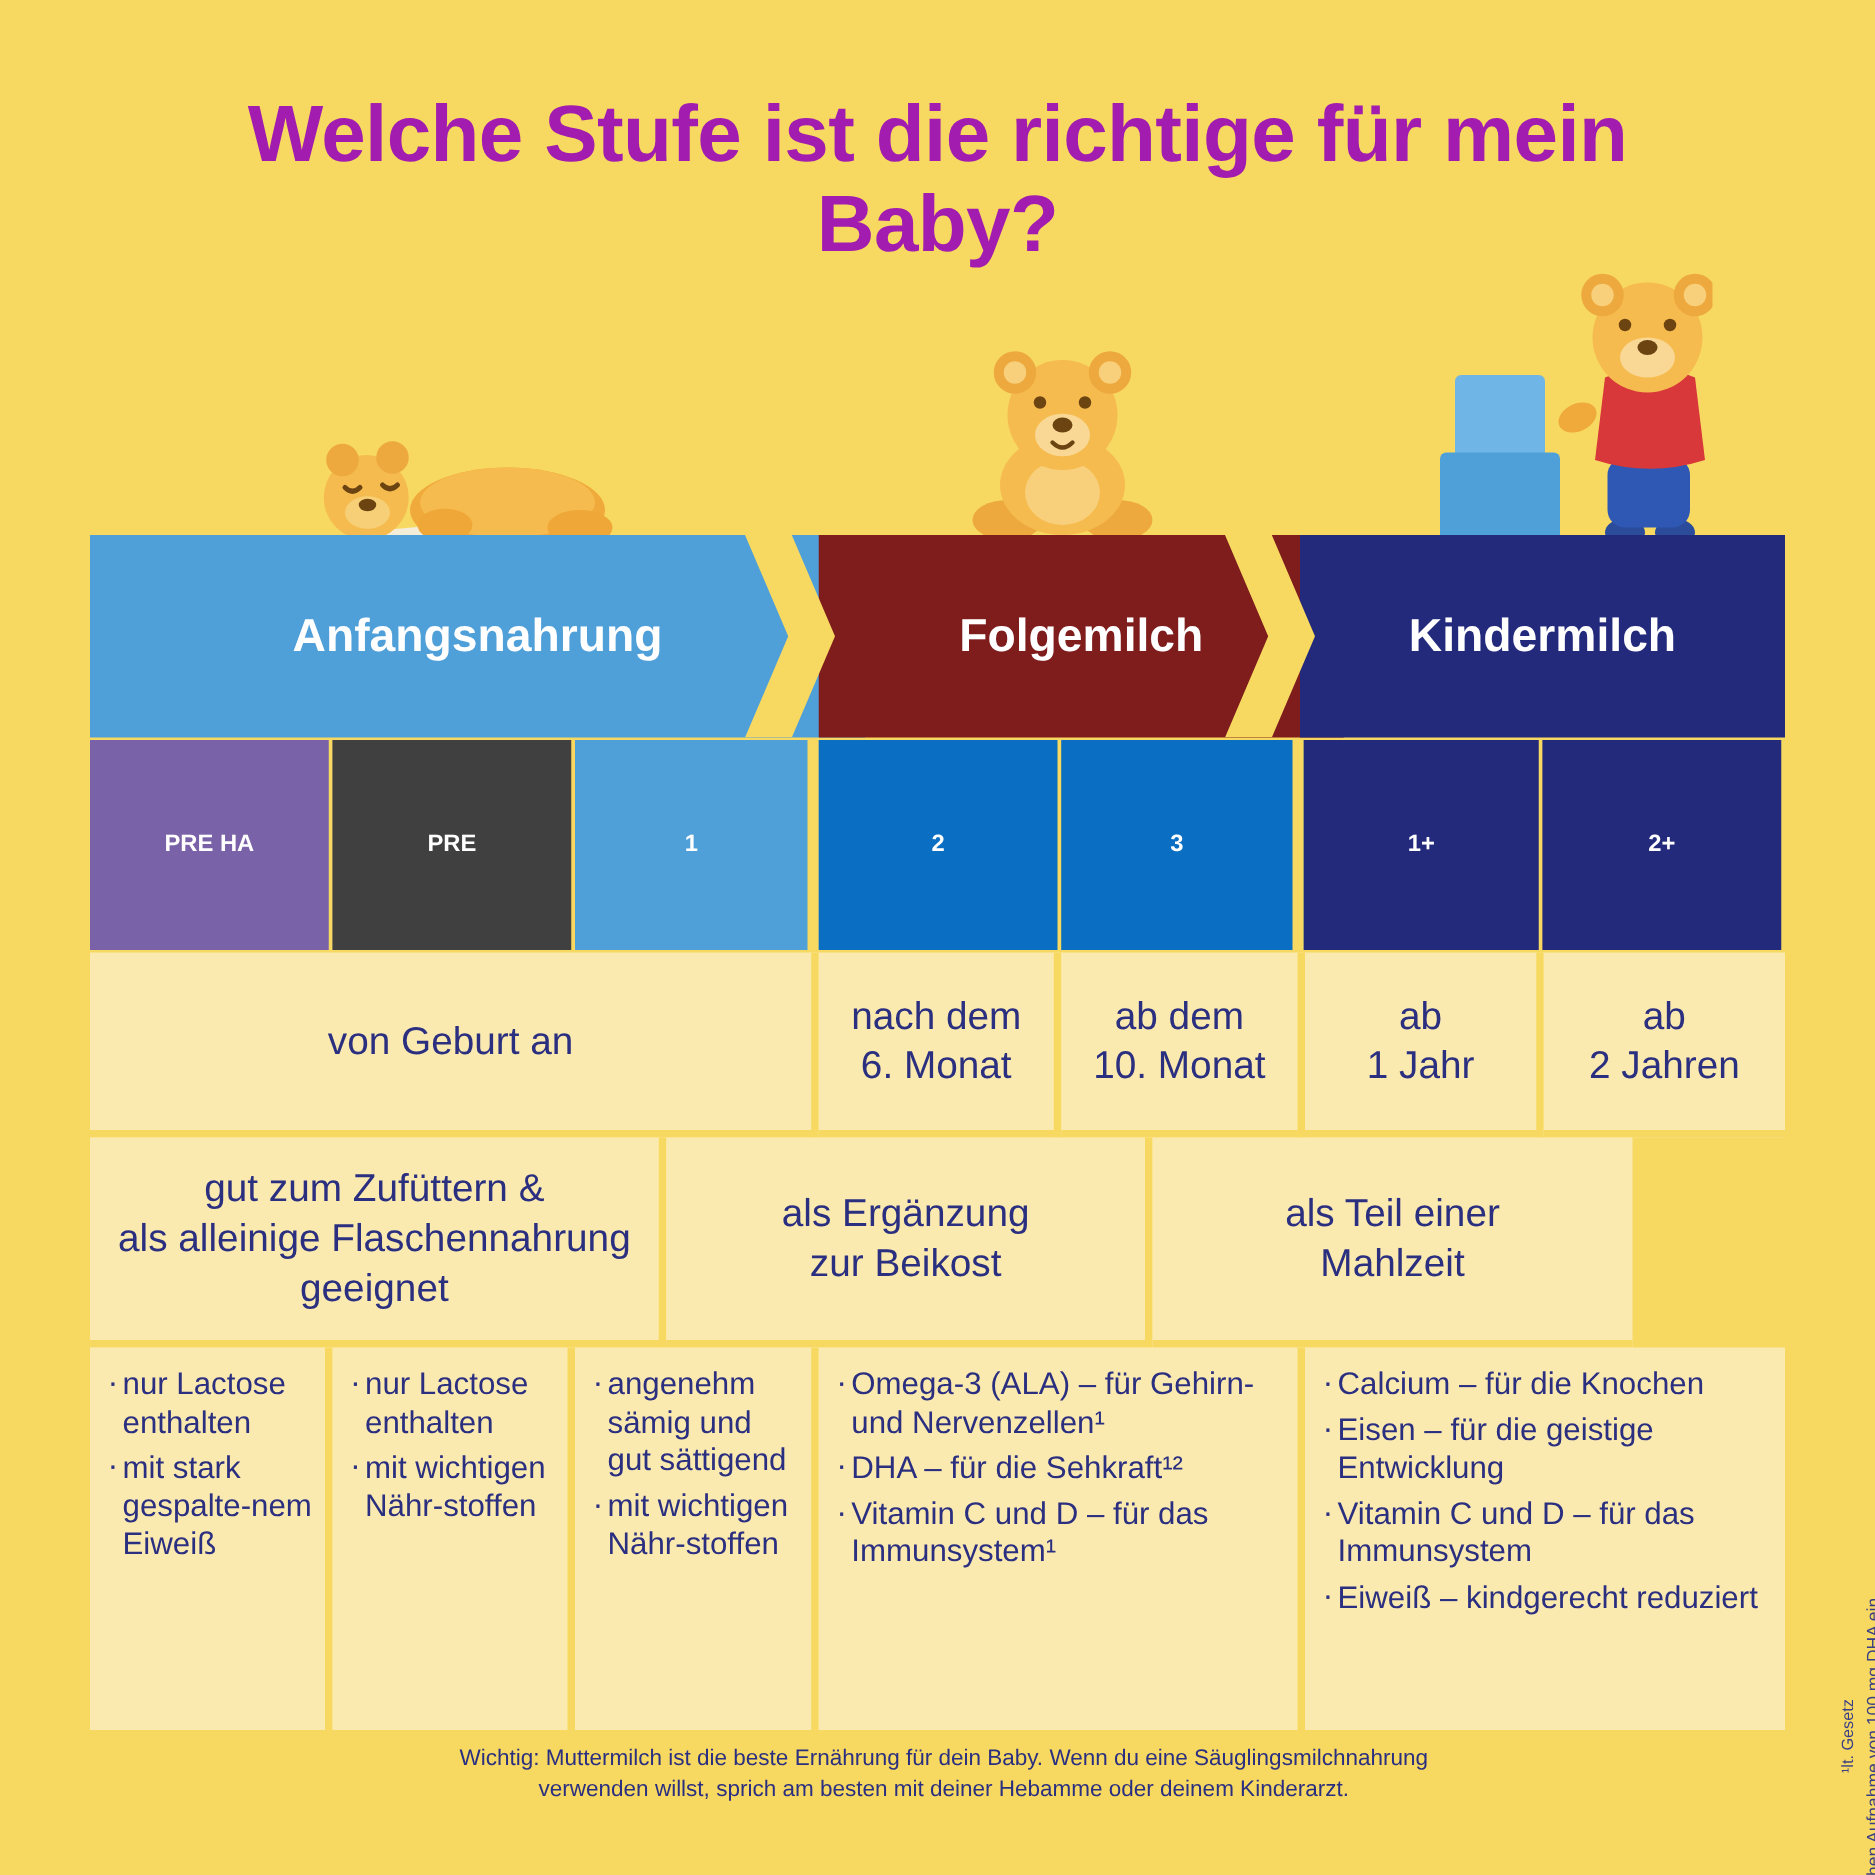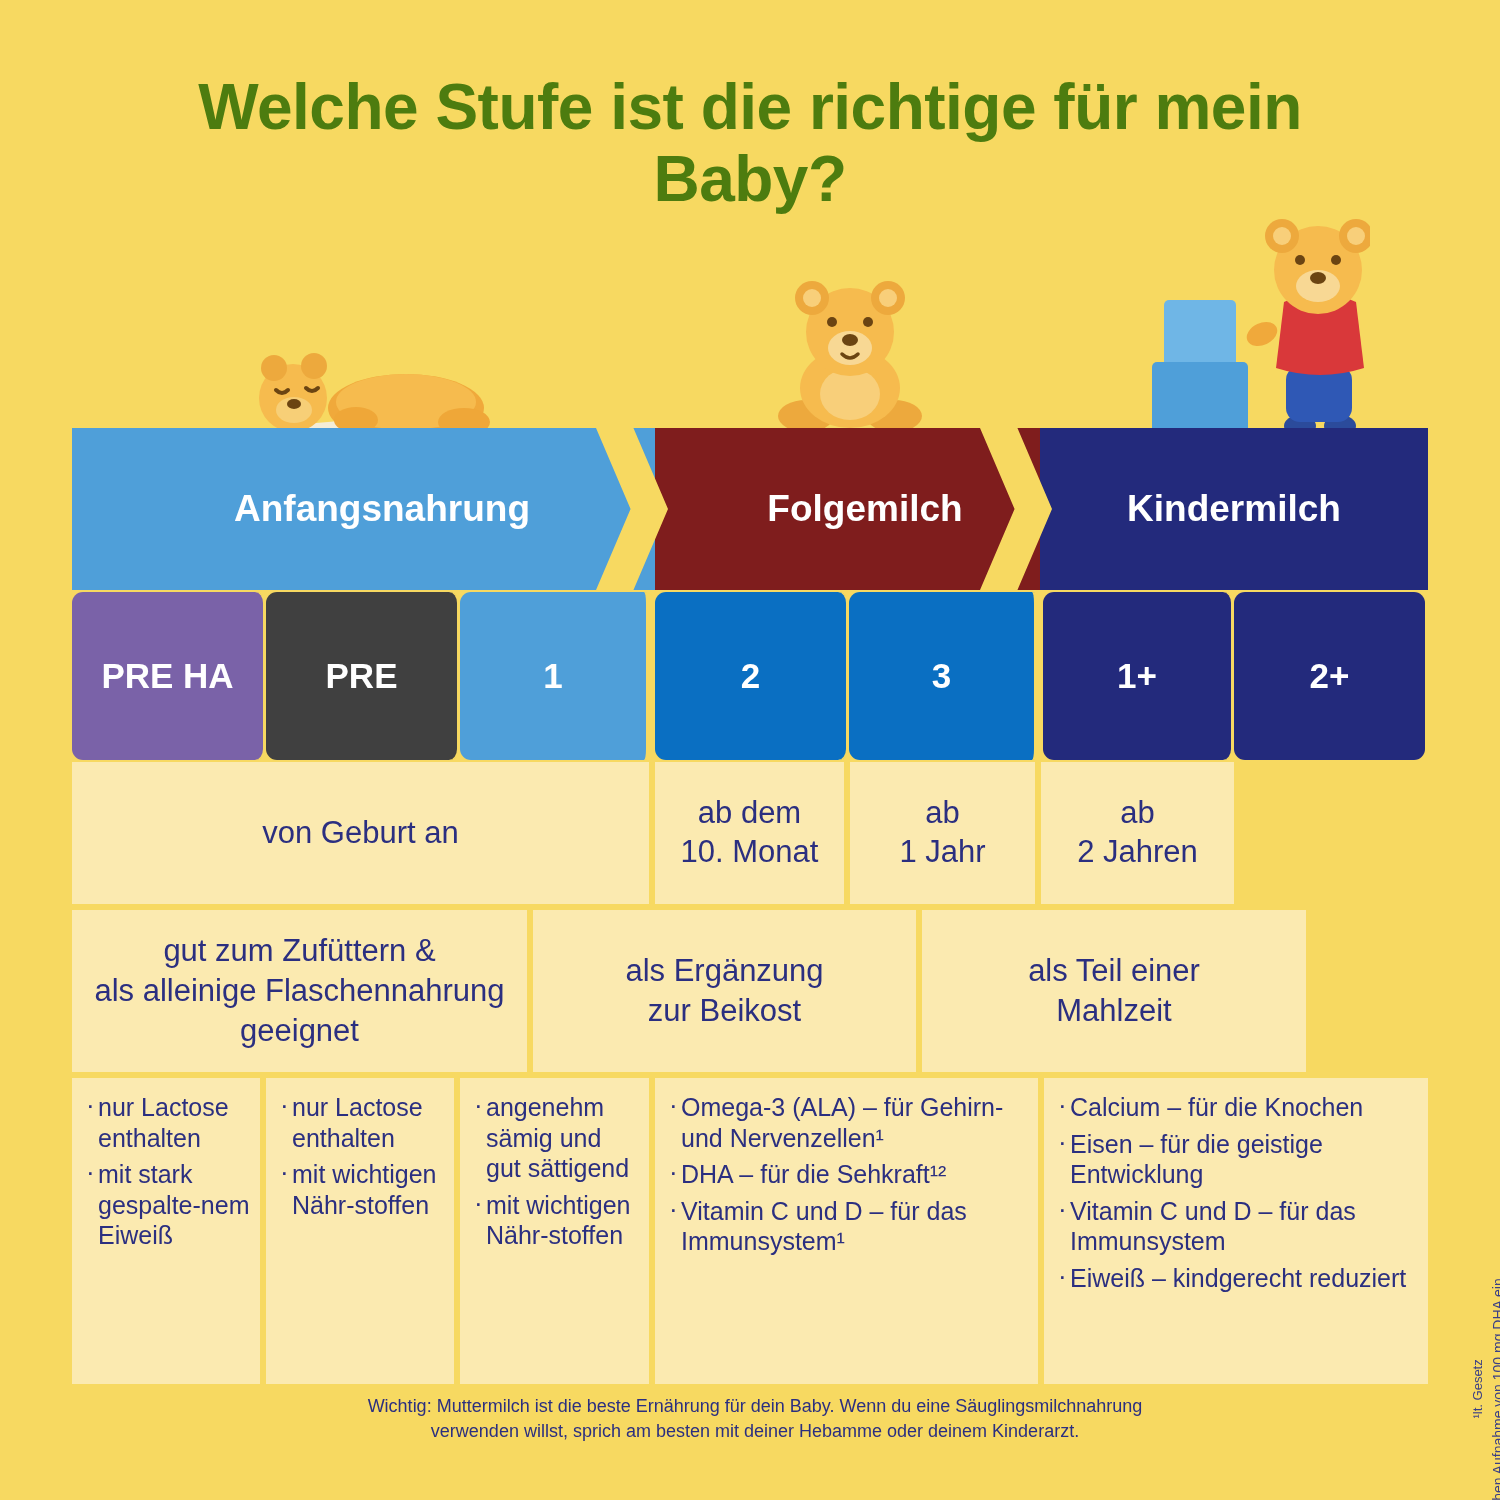--- a/index.html
+++ b/index.html
@@ -24,21 +24,21 @@
   
   .title {
     position: absolute;
     left: 120px;
     top: 72px;
     width: 1260px;
     text-align: center;
     font-size: 64px;
     font-weight: bold;
     line-height: 1.12;
-    color: #4d7c0f;
+    color: #a21caf;
     letter-spacing: -0.5px;
   }
 
   
   .bear {
     position: absolute;
   }
 
   
   .band {
@@ -76,28 +76,27 @@
     position: absolute;
     top: 592px;
     left: 72px;
     width: 1356px;
     height: 168px;
     display: flex;
   }
   .code-cell {
     position: relative;
     color: #ffffff;
-    font-size: 35px;
+    font-size: 19px;
     font-weight: bold;
     display: flex;
     align-items: center;
     justify-content: center;
     border-right: 3px solid #f7d961;
     box-sizing: border-box;
-    border-radius: 11px;
   }
   .code-cell:last-child { border-right: none; }
   .c-preha { width: 194px; background: #7a62a8; }
   .c-pre   { width: 194px; background: #404040; }
   .c-1     { width: 195px; background: #4f9fd9; border-right: 9px solid #f7d961; }
   .c-2     { width: 194px; background: #0a6fc2; }
   .c-3     { width: 194px; background: #0a6fc2; border-right: 9px solid #f7d961; }
   .c-1p    { width: 191px; background: #232a7c; }
   .c-2p    { width: 191px; background: #232a7c; }
 
@@ -284,20 +283,26 @@
     <div class="code-cell c-2">2</div>
     <div class="code-cell c-3">3</div>
     <div class="code-cell c-1p">1+</div>
     <div class="code-cell c-2p">2+</div>
   </div>
 
   <div class="grid">
 
     <div class="row row-age">
       <div class="cell age-a">von Geburt an</div>
+      <div class="cell age-2">
+        <div>
+          <div>nach dem</div>
+          <div>6. Monat</div>
+        </div>
+      </div>
       <div class="cell age-3">
         <div>
           <div>ab dem</div>
           <div>10. Monat</div>
         </div>
       </div>
       <div class="cell age-1p">
         <div>
           <div>ab</div>
           <div>1 Jahr</div>

